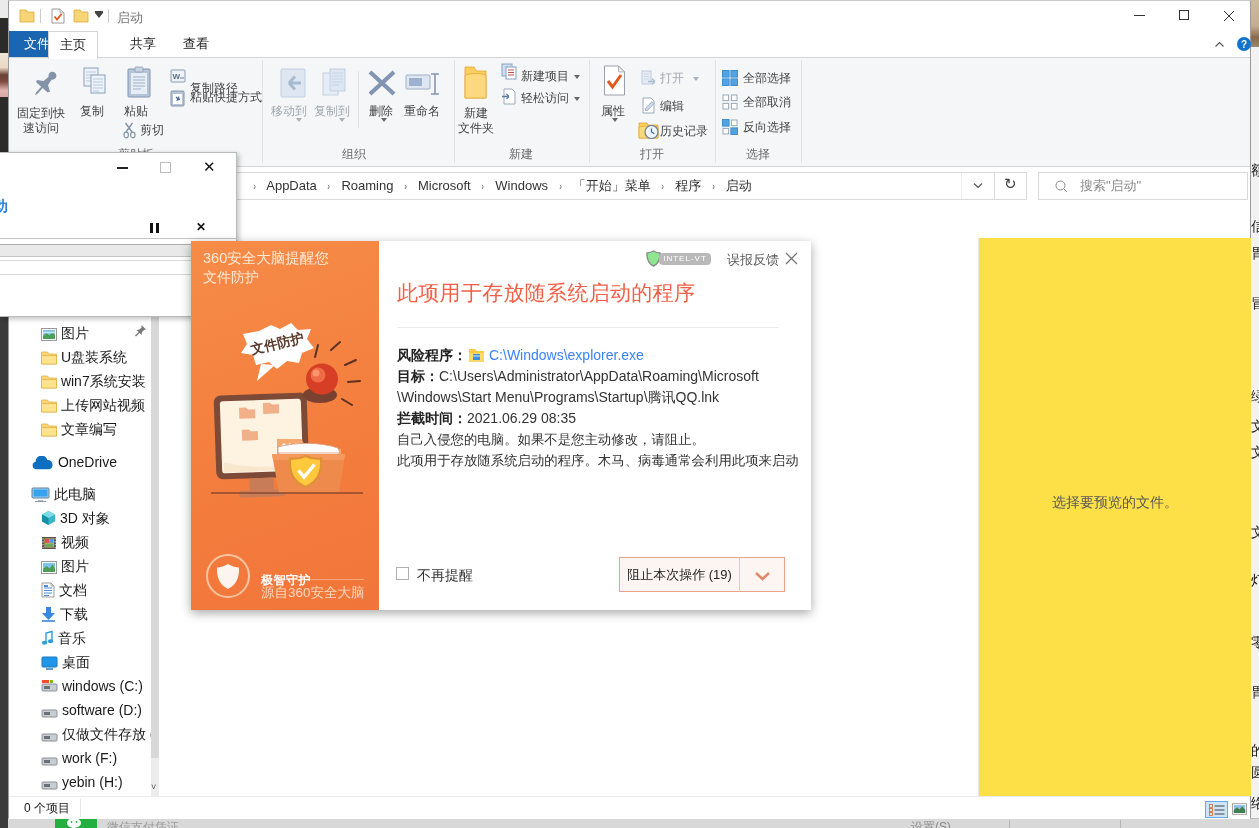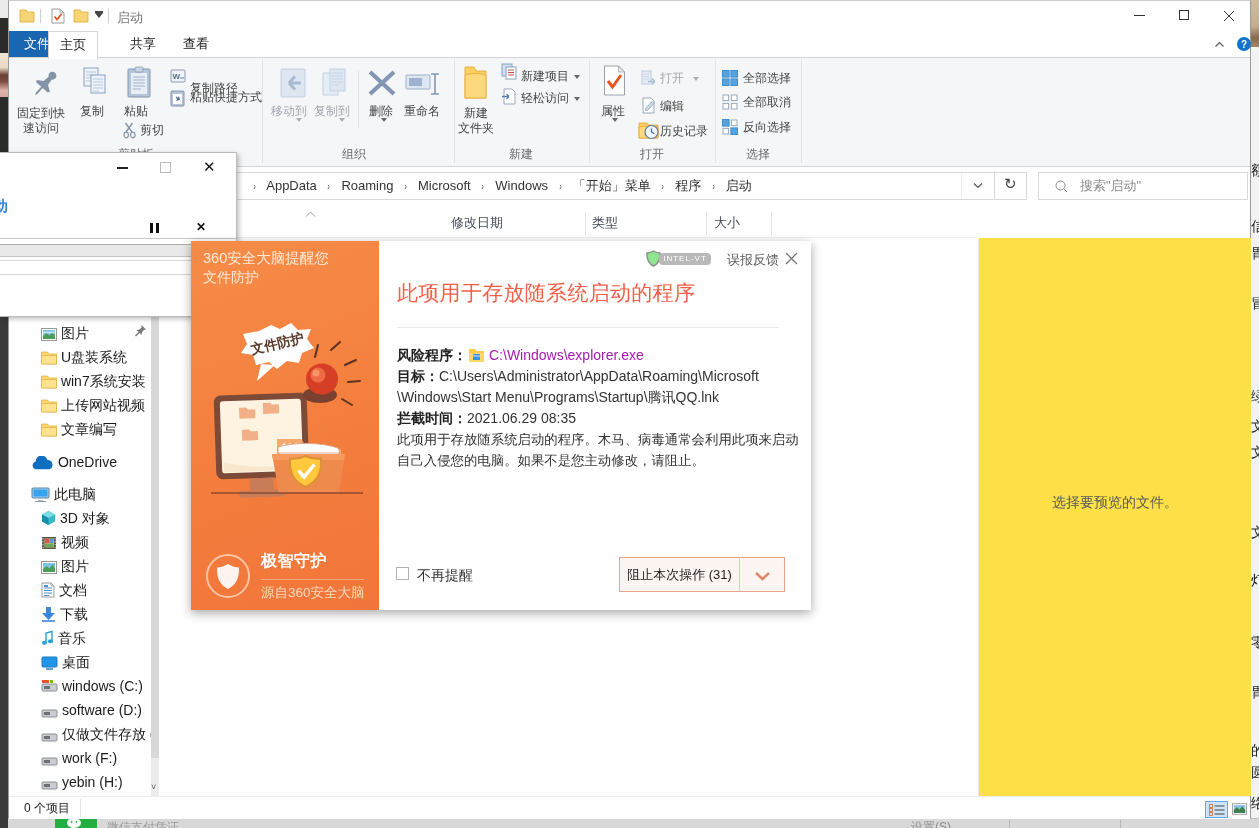--- a/index.html
+++ b/index.html
@@ -79,31 +79,31 @@
 #smallwin .band { position:absolute; left:0; top:91px; width:237px; height:13px; background:#e9e9e9; border-top:1px solid #adadad; border-bottom:1px solid #c4c4c4; }
 #smallwin .l1 { position:absolute; left:0; top:107px; width:237px; height:1px; background:#d8d8d8; }
 #smallwin .l2 { position:absolute; left:0; top:121px; width:237px; height:1px; background:#d8d8d8; }
 
 
 #dlg { left:191px; top:241px; width:620px; height:369px; background:#fff; box-shadow:0 3px 10px rgba(0,0,0,0.35); }
 #dlgL { position:absolute; left:0; top:0; width:188px; height:369px; background:linear-gradient(160deg,#f68c48 0%,#f47f3e 50%,#f1753a 100%); overflow:hidden; }
 #dlgL .h1 { position:absolute; left:12px; top:8px; color:rgba(255,238,224,0.96); font-size:14.5px; letter-spacing:0; }
 #dlgL .h2 { position:absolute; left:12px; top:28px; color:rgba(255,238,224,0.96); font-size:14px; letter-spacing:0; }
 #dlgL .badge { position:absolute; left:15px; top:313px; width:44px; height:44px; border:2px solid rgba(255,230,210,0.7); border-radius:50%; }
-#dlgL .t1 { position:absolute; left:70px; top:310px; color:#fff; font-size:16px; font-weight:bold; letter-spacing:0.5px; }
+#dlgL .t1 { position:absolute; left:70px; top:331px; color:#fff; font-size:12px; font-weight:bold; letter-spacing:0.5px; }
 #dlgL .t2 { position:absolute; left:70px; top:343px; color:rgba(255,226,200,0.9); font-size:13.5px; }
 #dlgL .tdiv { position:absolute; left:70px; top:338px; width:103px; height:1px; background:rgba(255,255,255,0.35); }
 #dlgR { position:absolute; left:188px; top:0; width:432px; height:369px; }
 #dlgR .ivt { position:absolute; left:280px; top:12px; width:52px; height:12px; background:#b9b9b9; border-radius:4px; color:#fff; font-size:8px; line-height:12px; text-align:center; letter-spacing:1px; }
 #dlgR .fb { position:absolute; left:348px; top:10px; color:#5c5c5c; font-size:13px; }
 #dlgR h1 { position:absolute; left:18px; top:38px; color:#f35f46; font-size:21px; font-weight:normal; letter-spacing:0.3px; }
 #dlgR .hr { position:absolute; left:18px; top:86px; width:382px; height:1px; background:#ebebeb; }
 #dlgR .body { position:absolute; left:18px; top:104px; width:420px; font-size:14px; color:#333; line-height:21px; }
 #dlgR .body b { color:#222; }
-#dlgR .red { color:#a21caf; }
+#dlgR .red { color:#3b82f6; }
 #dlgR .chk { position:absolute; left:17px; top:326px; width:13px; height:13px; border:1px solid #b0b0b0; background:#fff; }
 #dlgR .chklbl { position:absolute; left:38px; top:326px; font-size:14px; color:#333; }
 #dlgR .btn { position:absolute; left:240px; top:316px; width:121px; height:35px; border:1px solid #eba28b; background:#fdf5f1; color:#222; font-size:13px; text-align:center; line-height:34px; }
 #dlgR .btn2 { position:absolute; left:360px; top:316px; width:46px; height:35px; border:1px solid #eba28b; border-left:1px solid #f2c4b4; background:#fdf5f1; }
 </style>
 </head>
 <body>
 
 <div class="abs" id="backL">
     <div class="abs g1"></div>
@@ -340,31 +340,20 @@
           </svg>
         </div>
       <div style="position:absolute;right:0;top:0;width:32px;height:26px;border-left:1px solid #d9d9d9">
           <span style="position:absolute;left:9px;top:2px;font-size:15px;color:#444">↻</span>
         </div>
     </div>
     <div class="abs" id="searchbox"><svg style="position:absolute;left:16px;top:7px" width="13" height="13" viewBox="0 0 13 13">
           <circle cx="5.5" cy="5.5" r="4.5" fill="none" stroke="#8a8a8a"></circle>
           <path d="M9 9l3 3" stroke="#8a8a8a"></path>
         </svg><span style="margin-left:41px">搜索"启动"</span></div>
-  </div>
-  <div class="abs" id="colhead">
-    <svg style="position:absolute;left:296px;top:2px" width="11" height="6" viewBox="0 0 11 6">
-        <path d="M1 5.5L5.5 1 10 5.5" fill="none" stroke="#999" stroke-width="1"></path>
-      </svg>
-    <div style="position:absolute;left:442px;top:5px">修改日期</div>
-    <div style="position:absolute;left:583px;top:5px">类型</div>
-    <div style="position:absolute;left:705px;top:5px">大小</div>
-    <div class="colsep" style="left:576px"></div>
-    <div class="colsep" style="left:697px"></div>
-    <div class="colsep" style="left:762px"></div>
   </div>
   <div class="abs" id="sidebar">
     <div class="sitem" style="left:32px;top:83px"><svg width="16" height="13" viewBox="0 0 16 13">
           <rect x="0.5" y="0.5" width="15" height="12" fill="#fff" stroke="#999"></rect>
           <rect x="2" y="2" width="12" height="9" fill="#7ec3e8"></rect>
           <path d="M2 8l3.5-3 3 2.5 3-4 2.5 4V11H2z" fill="#4a9e55"></path>
           <path d="M2 4.5h12" stroke="#c8e8f8" stroke-width="1.5"></path>
         </svg> 图片</div>
     <svg class="abs" style="left:125px;top:86px" width="13" height="13" viewBox="0 0 13 13">
         <path d="M7.5 1l4.5 4.5-2 .5L8 8l-.5 3-2-2L2 12.5 1 11.5 4.5 8 2.5 6l3-.5 2-2z" fill="#7a7a7a"></path>
@@ -569,25 +558,25 @@
     <div class="body">
       <div style="white-space:nowrap"><b>风险程序：</b><svg style="vertical-align:-3px;margin:0 4px 0 1px" width="17" height="15" viewBox="0 0 17 15">
             <path d="M1 1h6l1.5 2H16v11H1z" fill="#ffca45"></path>
             <path d="M1 5h15v9H1z" fill="#ffd869"></path>
             <rect x="5" y="6" width="7" height="6" fill="#3f8fdf"></rect>
             <path d="M5 8h7" stroke="#fff" stroke-width="0.8"></path>
           </svg><span class="red">C:\Windows\explorer.exe</span></div>
       <div style="white-space:nowrap"><b>目标：</b>C:\Users\Administrator\AppData\Roaming\Microsoft</div>
       <div style="white-space:nowrap">\Windows\Start Menu\Programs\Startup\腾讯QQ.lnk</div>
       <div style="white-space:nowrap"><b>拦截时间：</b>2021.06.29 08:35</div>
+      <div style="white-space:nowrap;font-size:13.4px">自己入侵您的电脑。如果不是您主动修改，请阻止。</div>
       <div style="white-space:nowrap;font-size:13.4px">此项用于存放随系统启动的程序。木马、病毒通常会利用此项来启动</div>
-      <div style="white-space:nowrap;font-size:13.4px">自己入侵您的电脑。如果不是您主动修改，请阻止。</div>
     </div>
     <div class="chk"></div>
     <div class="chklbl">不再提醒</div>
-    <div class="btn">阻止本次操作 (31)</div>
+    <div class="btn">阻止本次操作 (19)</div>
     <div class="btn2">
         <svg style="position:absolute;left:14px;top:13px" width="17" height="10" viewBox="0 0 17 10">
           <path d="M2 2l6.5 6L15 2" fill="none" stroke="#e2876a" stroke-width="2.4"></path>
         </svg>
       </div>
   </div>
 </div>
 
 </body></html>

